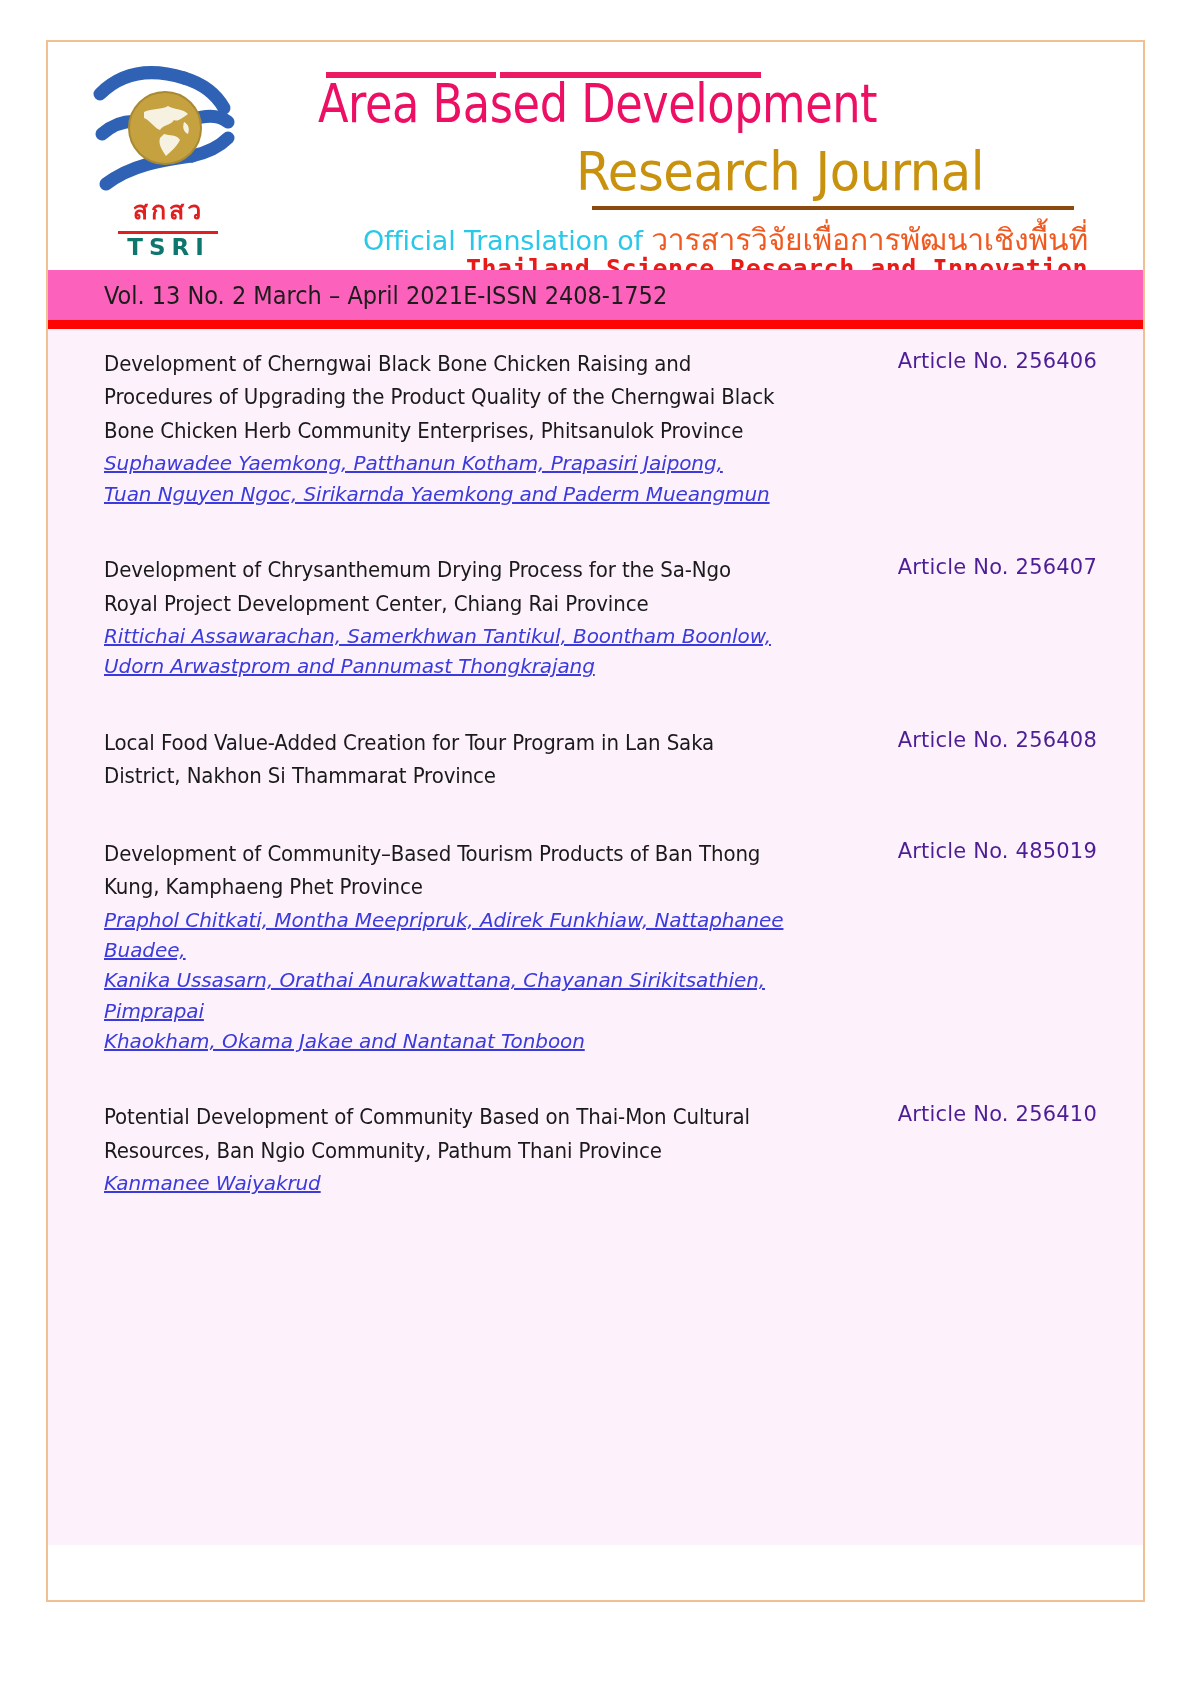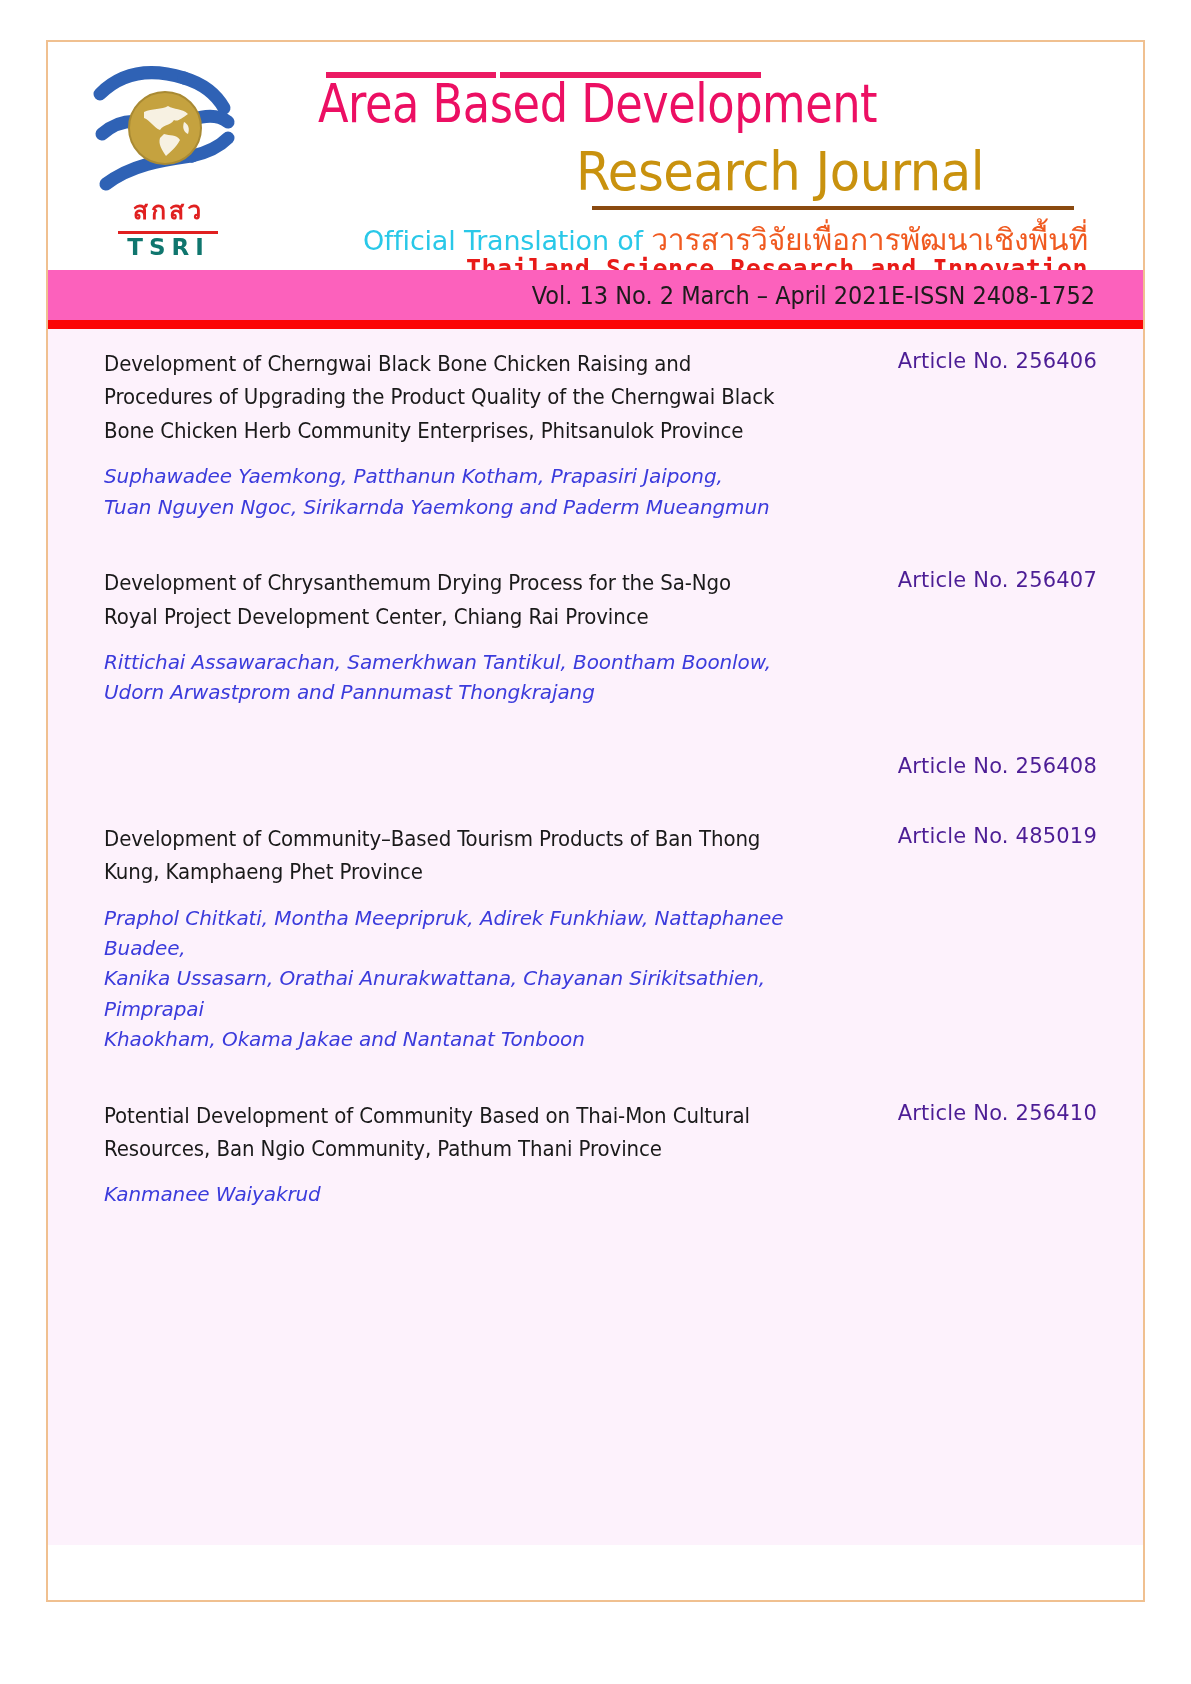--- a/index.html
+++ b/index.html
@@ -179,21 +179,21 @@
     white-space: nowrap;
   }
 
   
   .issue-band {
     position: relative;
     height: 50px;
     background: #fc61bc;
     display: flex;
     align-items: center;
-    justify-content: flex-end;
+    justify-content: flex-start;
     padding: 0 48px 0 56px;
     box-sizing: border-box;
   }
   .issue-band .issue-text,
   .issue-band .issn-text {
     font-family: "DejaVu Sans", sans-serif;
     font-size: 25px;
     color: #1c1c1c;
     font-stretch: condensed;
     white-space: nowrap;
@@ -228,22 +228,23 @@
     white-space: pre-line;
     letter-spacing: -0.1px;
   }
   .art-authors {
     font-family: "DejaVu Sans", sans-serif;
     font-size: 20px;
     font-style: italic;
     color: #3b3bdc;
     line-height: 1.52;
     white-space: pre-line;
-    margin-top: 14px;
+    margin-top: 1px;
     letter-spacing: -0.1px;
+    text-decoration: underline;
   }
   .art-no {
     font-family: "DejaVu Sans", sans-serif;
     font-size: 21px;
     color: #4c1d95;
     white-space: nowrap;
     padding-top: 2px;
     letter-spacing: 0.2px;
   }
 </style>
@@ -312,20 +313,22 @@
         <div class="art-title">Development of Chrysanthemum Drying Process for the Sa-Ngo
 Royal Project Development Center, Chiang Rai Province</div>
         <div class="art-authors">Rittichai Assawarachan, Samerkhwan Tantikul, Boontham Boonlow,
 Udorn Arwastprom and Pannumast Thongkrajang</div>
       </div>
       <div class="art-no">Article No. 256407</div>
     </div>
 
     <div class="article">
       <div class="art-left">
+        <div class="art-title">Local Food Value-Added Creation for Tour Program in Lan Saka
+District, Nakhon Si Thammarat Province</div>
       </div>
       <div class="art-no">Article No. 256408</div>
     </div>
 
     <div class="article">
       <div class="art-left">
         <div class="art-title">Development of Community–Based Tourism Products of Ban Thong
 Kung, Kamphaeng Phet Province</div>
         <div class="art-authors">Praphol Chitkati, Montha Meepripruk, Adirek Funkhiaw, Nattaphanee Buadee,
 Kanika Ussasarn, Orathai Anurakwattana, Chayanan Sirikitsathien, Pimprapai

